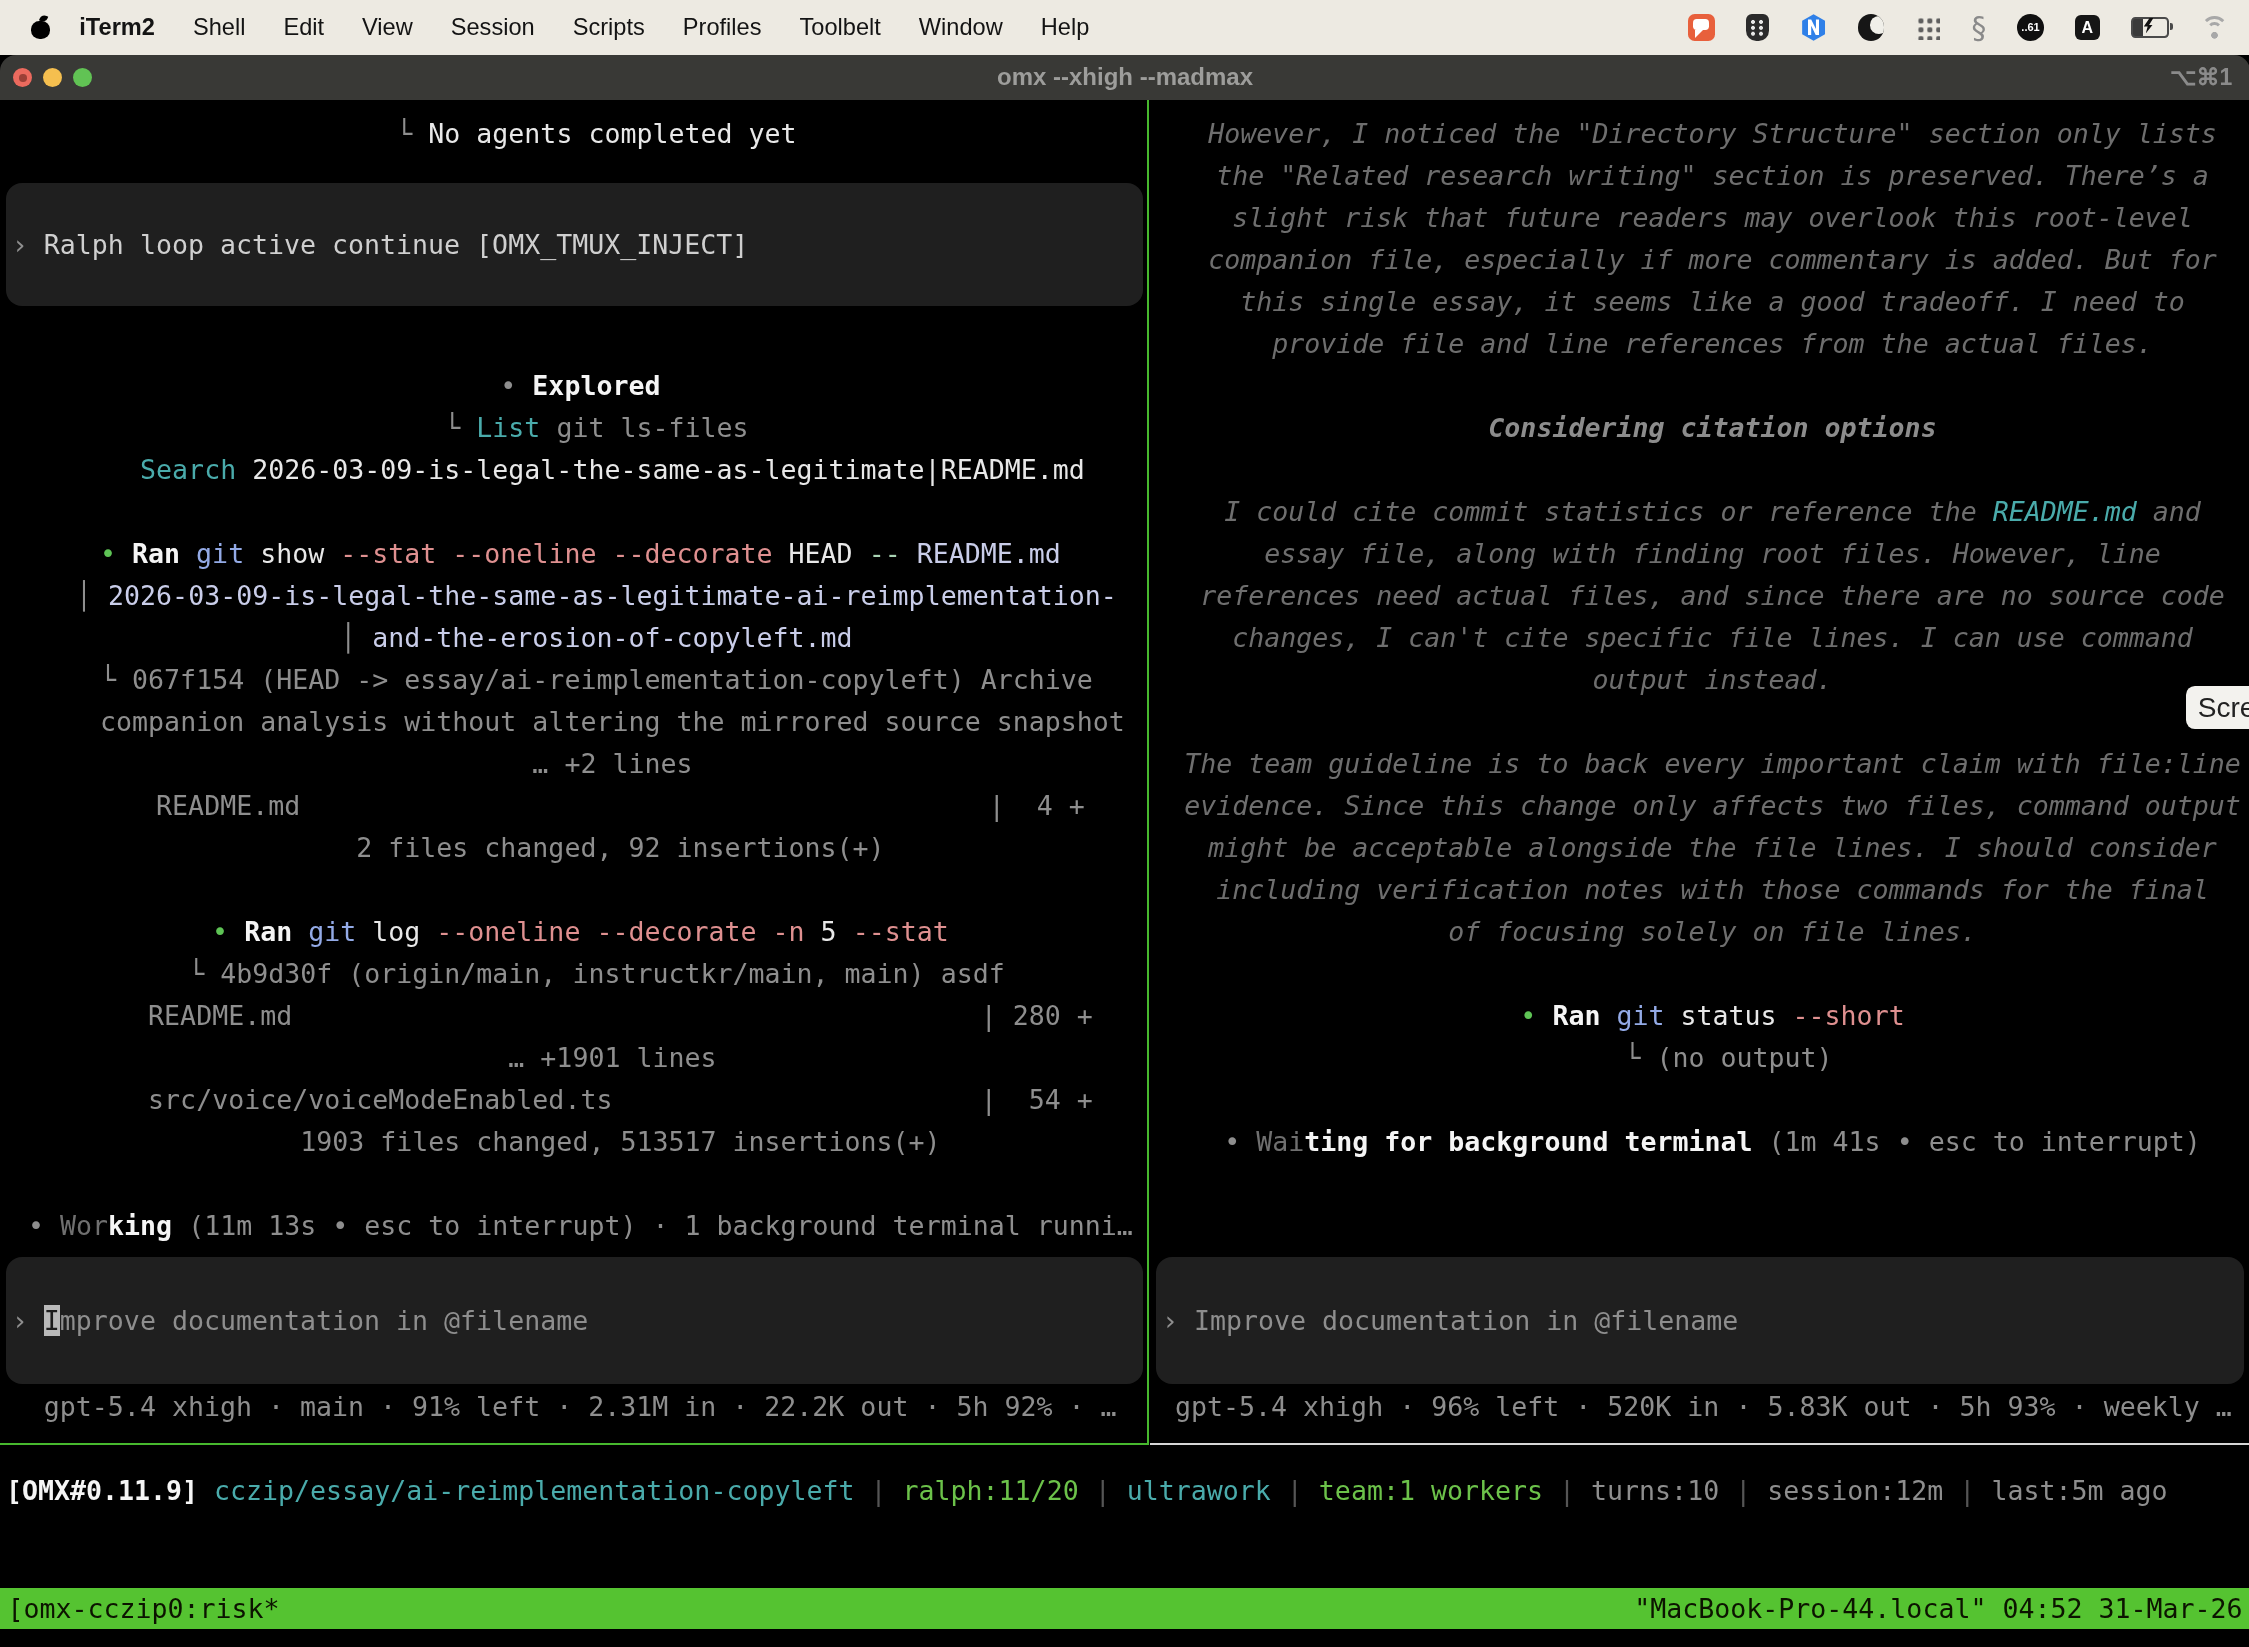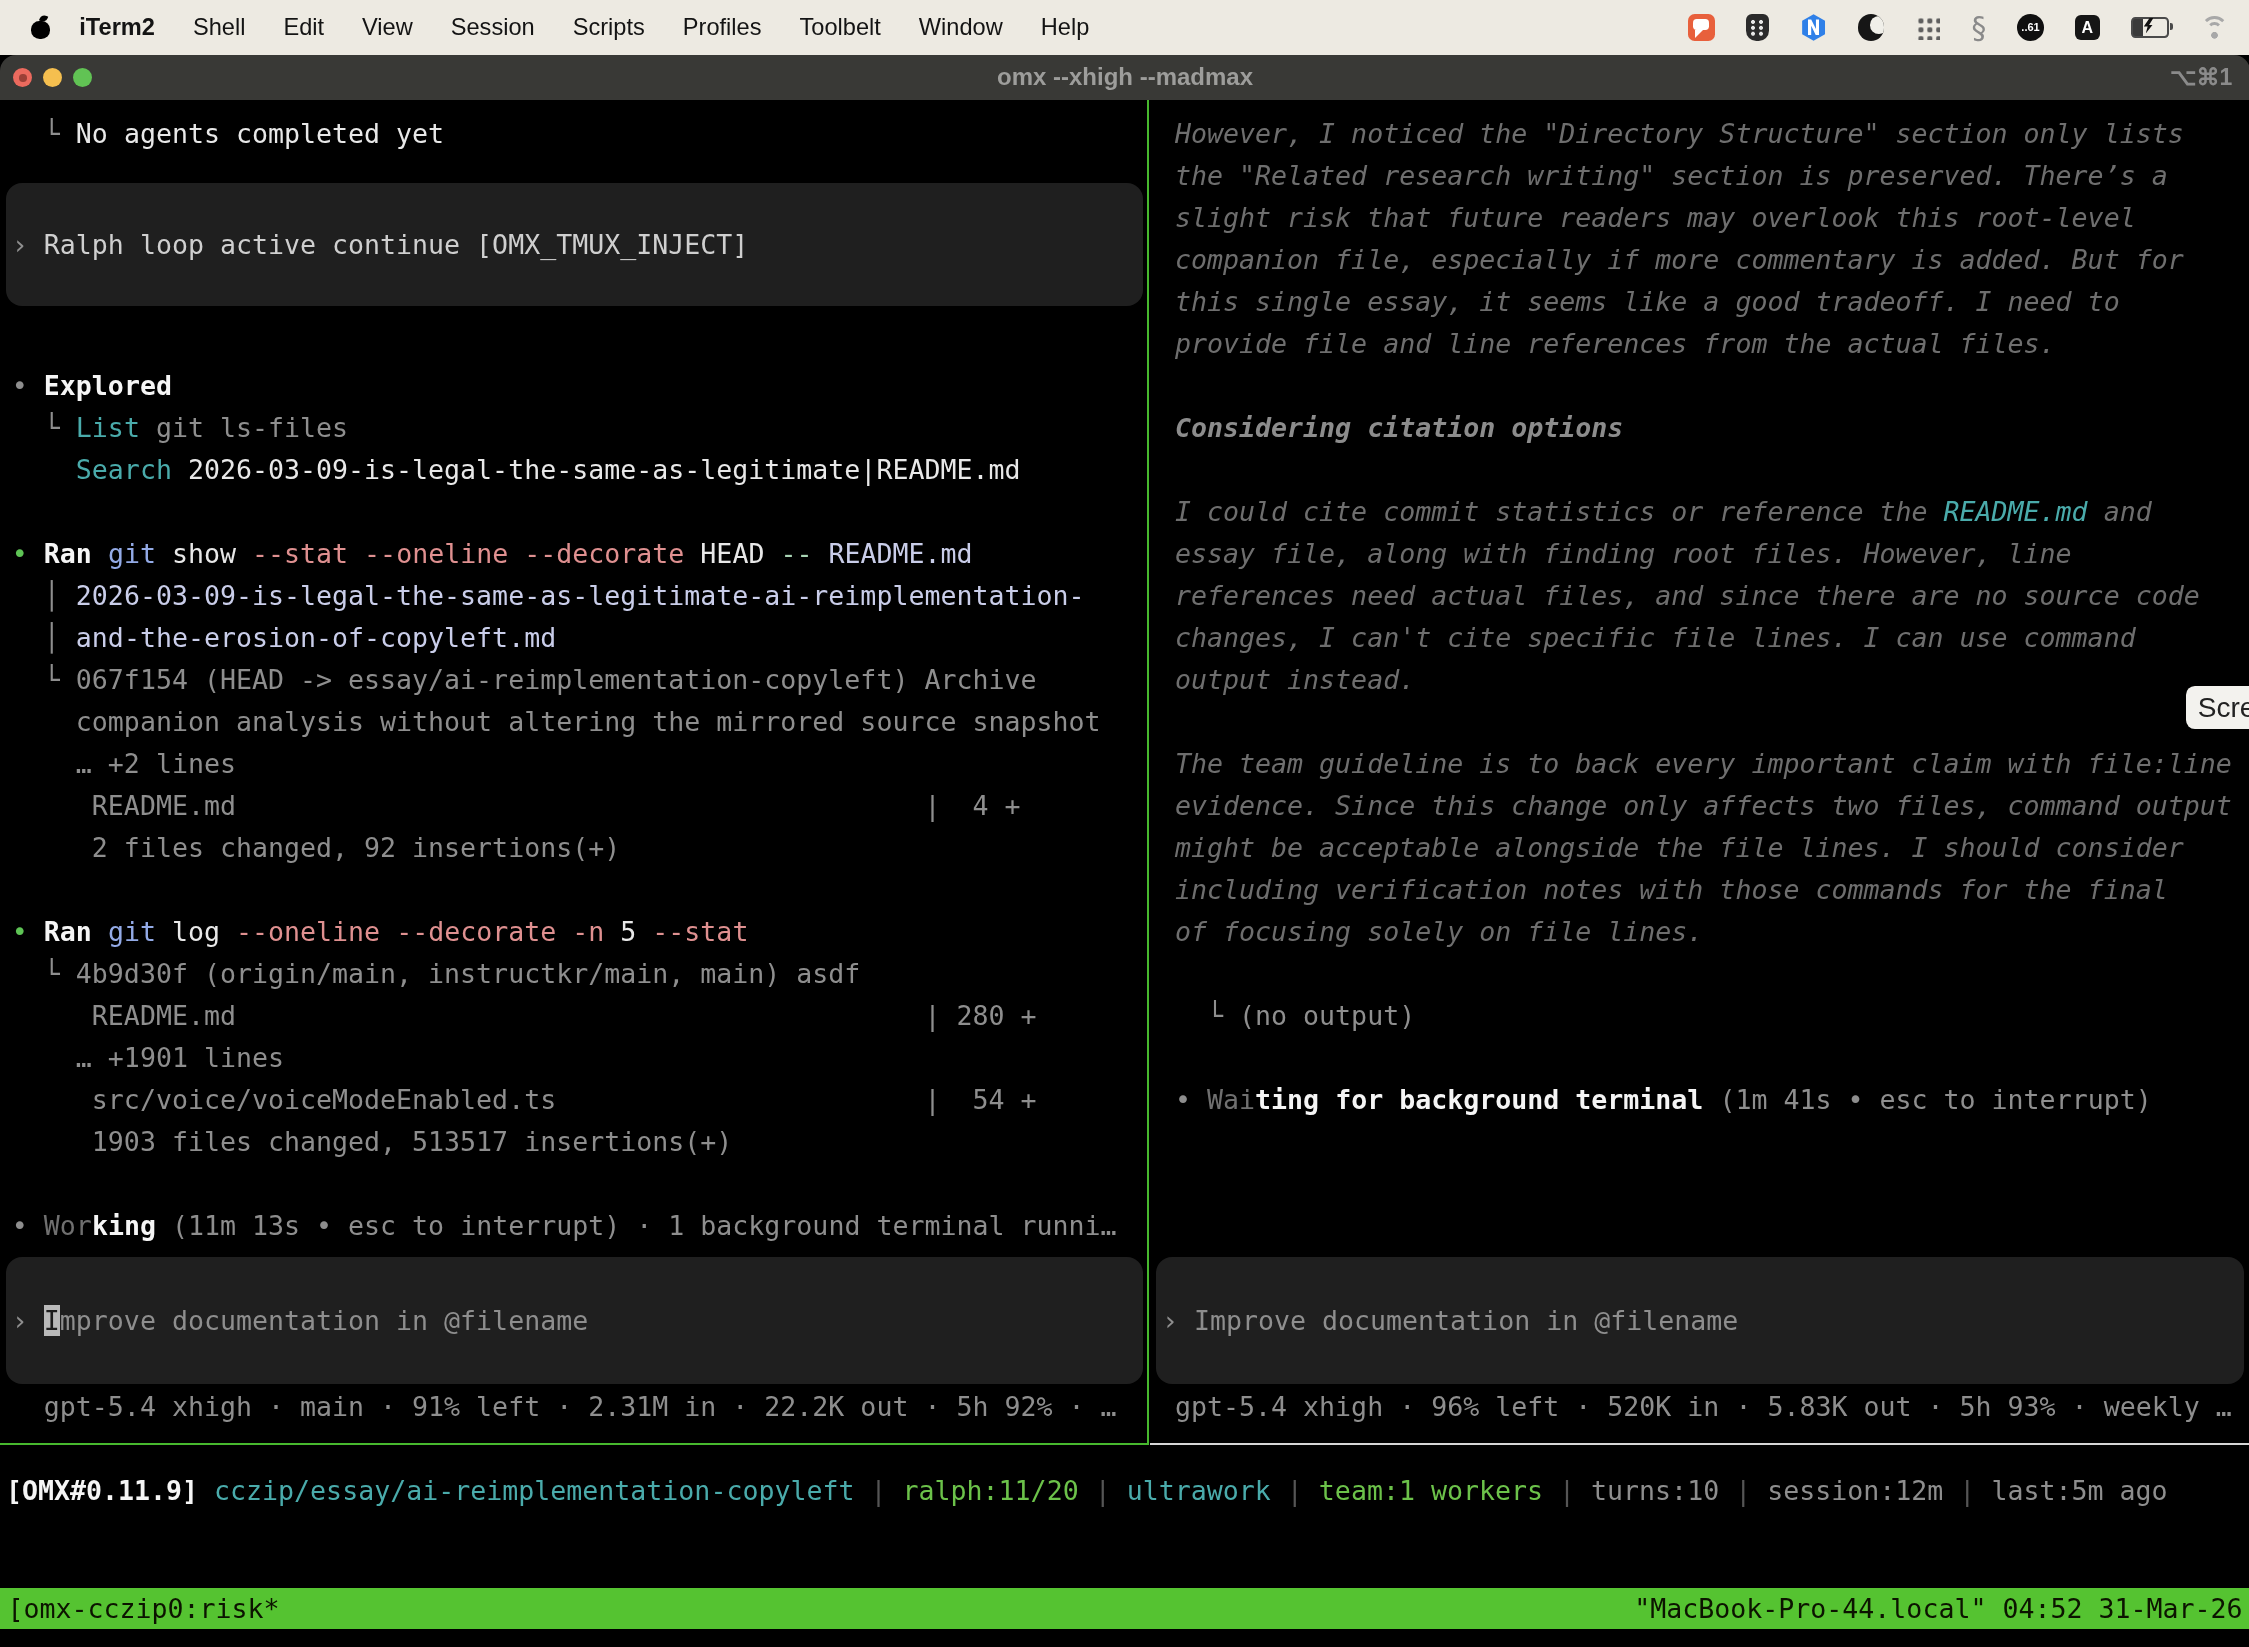--- a/index.html
+++ b/index.html
@@ -59,21 +59,21 @@
   .tl{width:19px;height:19px;border-radius:50%;}
   .tl-red{background:var(--traffic-red);position:relative;}
   .tl-red::after{content:"";position:absolute;top:5.9px;left:5.9px;width:7.4px;height:7.4px;border-radius:50%;background:#9c4037;}
   .tl-yellow{background:var(--traffic-yellow);}
   .tl-green{background:var(--traffic-green);}
   .wtitle{width:100%;text-align:center;line-height:44px;color:var(--title-text);
     font-family:"Liberation Sans",sans-serif;font-weight:700;font-size:24px;}
   .wshortcut{position:absolute;right:17.7px;top:0;line-height:44px;color:#8b8b8b;font-weight:700;font-size:23px;
     font-family:"Liberation Sans",sans-serif;}
   
-  .term{position:absolute;top:100px;left:0;width:2250px;height:1547px;background:#000;}
+  .term{position:absolute;top:100px;left:0;width:2250px;height:1547px;background:#000;text-align:center;}
   .pane{position:absolute;top:0;}
   #left-pane{left:0;width:1149px;padding:12.5px 0 0 11.8px;box-sizing:border-box;}
   #right-pane{left:1150px;width:1100px;padding:12.5px 0 0 25px;box-sizing:border-box;}
   .trow{height:42px;line-height:42px;white-space:pre;font-size:26.6px;}
   .vdiv{position:absolute;left:1147px;top:0;width:2.2px;height:1345px;background:var(--border-green);}
   .hb-left{position:absolute;left:0;top:1343px;width:1149px;height:2.2px;background:var(--border-green);}
   .hb-right{position:absolute;left:1150px;top:1343px;width:1100px;height:2.2px;background:var(--border-white);}
   .inputbox{position:absolute;background:var(--box-bg);border-radius:16px;display:flex;align-items:center;padding-left:5.9px;box-sizing:border-box;}
   #ralph-box{left:5.9px;top:83px;width:1137px;height:123px;}
   #left-prompt-box{left:5.9px;top:1157px;width:1137px;height:127px;}
@@ -191,20 +191,21 @@
       <div class="trow"><span class="s-ig">references need actual files, and since there are no source code</span></div>
       <div class="trow"><span class="s-ig">changes, I can't cite specific file lines. I can use command</span></div>
       <div class="trow"><span class="s-ig">output instead.</span></div>
       <div class="trow"><span class="s-ig"></span></div>
       <div class="trow"><span class="s-ig">The team guideline is to back every important claim with file:line</span></div>
       <div class="trow"><span class="s-ig">evidence. Since this change only affects two files, command output</span></div>
       <div class="trow"><span class="s-ig">might be acceptable alongside the file lines. I should consider</span></div>
       <div class="trow"><span class="s-ig">including verification notes with those commands for the final</span></div>
       <div class="trow"><span class="s-ig">of focusing solely on file lines.</span></div>
       <div class="trow"><span class="s-ig"></span></div>
+      <div class="trow"><span class="s-gb">• </span><span class="s-bw">Ran</span><span class="s-w"> </span><span class="s-bl">git</span><span class="s-w"> status </span><span class="s-pk">--short</span></div>
       <div class="trow"><span class="s-g">  └ (no output)</span></div>
       <div class="trow"><span class="s-ig"></span></div>
       <div class="trow"><span class="s-g">• </span><span class="s-dim">Wai</span><span class="s-bw">ting for background terminal</span><span class="s-g"> (1m 41s • esc to interrupt)</span></div>
     </div>
 
   <div class="vdiv"></div>
   <div class="hb-left"></div>
   <div class="hb-right"></div>
 
   <div class="inputbox" id="ralph-box">

